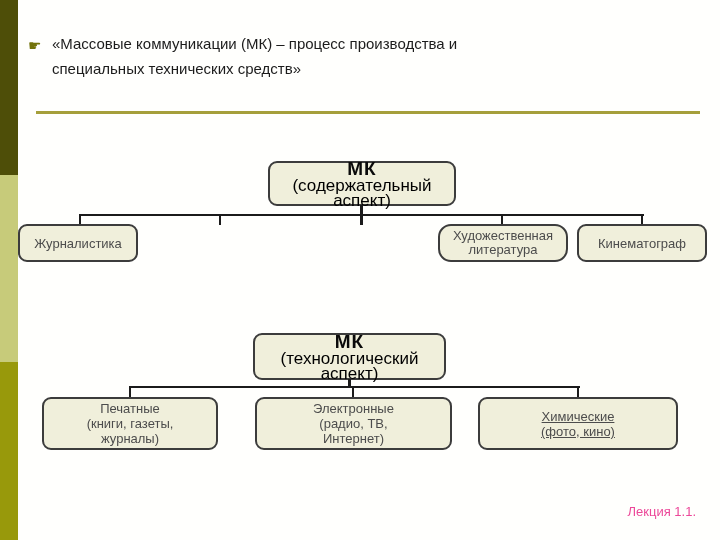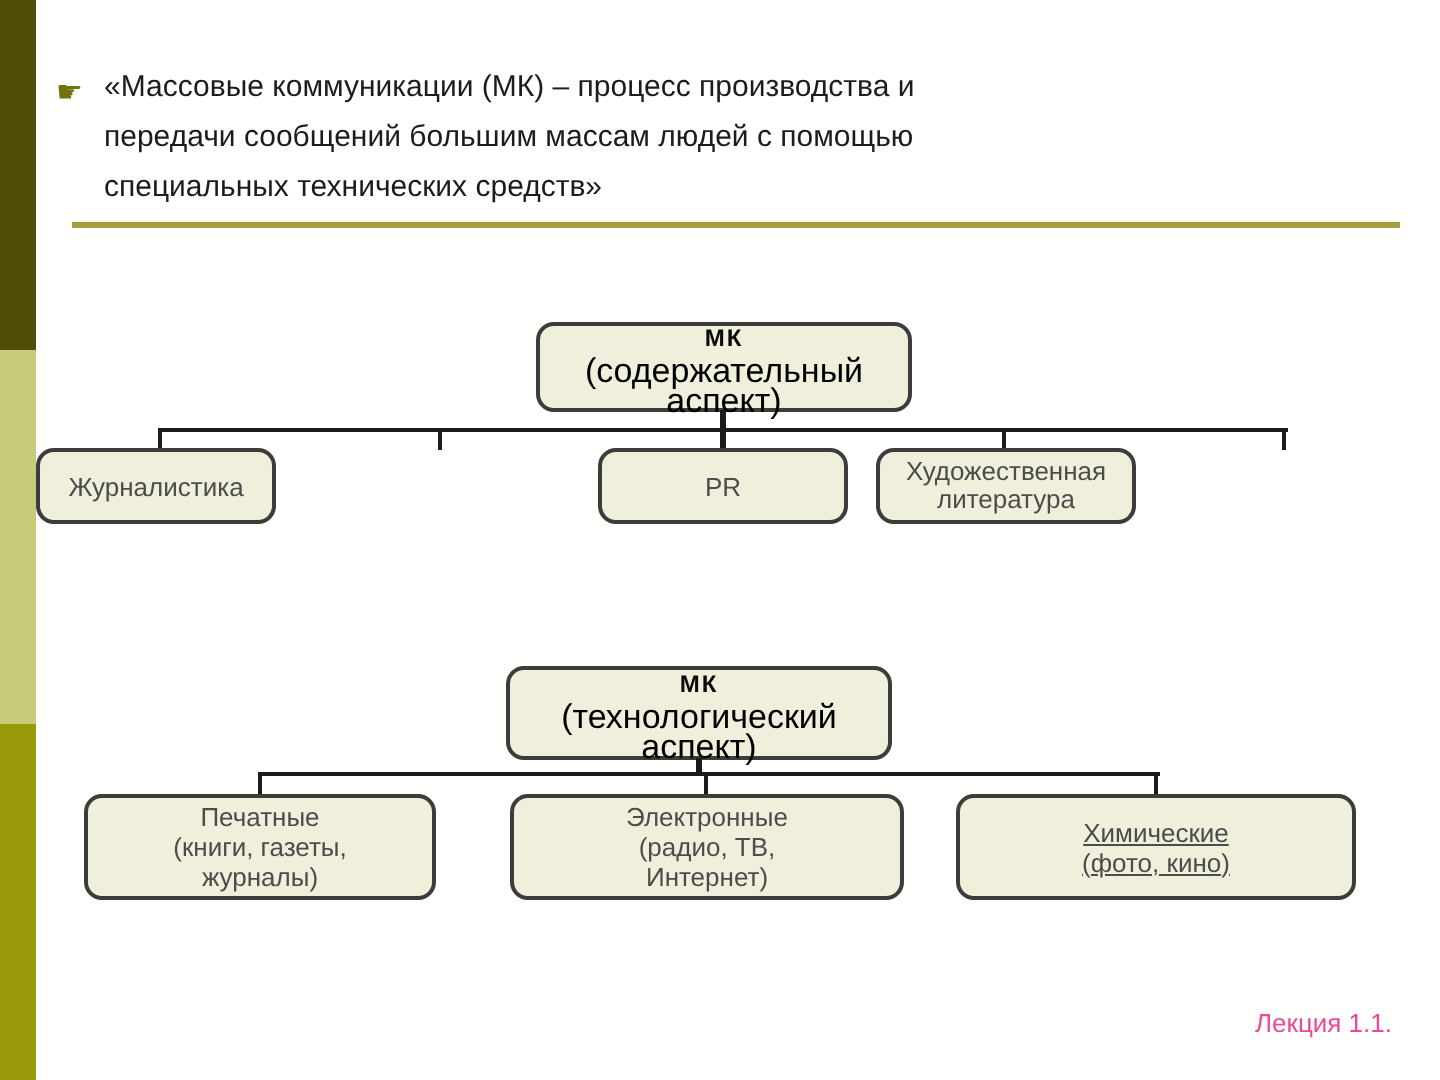--- a/index.html
+++ b/index.html
@@ -30,41 +30,41 @@
     background:#a59f3b;
   }
 
   
   .box {
     position:absolute; box-sizing:border-box;
     background:#f0efdb; border:2px solid #3c3c3c; border-radius:9px;
     color:#4c4c4c; font-size:13px; line-height:15px; text-align:center;
     display:flex; flex-direction:column; align-items:center; justify-content:center;
   }
-  .root-title { font-weight:bold; font-size:12px; line-height:18px; color:#0a0a0a; letter-spacing:1px; }
+  .root-title { font-weight:bold; font-size:19px; line-height:18px; color:#0a0a0a; letter-spacing:1px; }
   .root-sub   { font-size:17px; color:#000000; }
   .ln { display:block; }
 
   
   .line { position:absolute; background:#1b1b1b; }
 
   
   .d1-root { left:268px; top:161px; width:188px; height:45px; }
   .d1-stub-root { left:360px; top:205px; width:3px; height:11px; }
   .d1-h    { left:79px;  top:214px; width:565px; height:2px; }
   .d1-s1 { left:79px;  top:214px; width:2px; height:11px; }
   .d1-s2 { left:219px; top:214px; width:2px; height:11px; }
   .d1-s3 { left:360px; top:214px; width:3px; height:11px; }
   .d1-s4 { left:501px; top:214px; width:2px; height:11px; }
   .d1-s5 { left:641px; top:214px; width:2px; height:11px; }
   .d1-c  { top:224px; height:38px; }
   .d1-c1 { left:18px;  width:120px; }
   .d1-c2 { left:158px; width:125px; }
   .d1-c3 { left:299px; width:125px; }
-  .d1-c4 { left:438px; width:130px; line-height:14px; }
+  .d1-c4 { left:438px; width:130px; line-height:14px;border-radius:13px; }
   .d1-c5 { left:577px; width:130px; }
 
   
   .d2-root { left:253px; top:333px; width:193px; height:47px; }
   .d2-stub-root { left:348px; top:379px; width:3px; height:9px; }
   .d2-h   { left:129px; top:386px; width:451px; height:2px; }
   .d2-s1 { left:129px; top:386px; width:2px; height:12px; }
   .d2-s2 { left:352px; top:386px; width:2px; height:12px; }
   .d2-s3 { left:577px; top:386px; width:2px; height:12px; }
   .d2-c  { top:397px; height:53px; line-height:15px; }
@@ -82,46 +82,45 @@
 
 <div class="slide">
 
   <div class="accent-seg seg-dark"></div>
   <div class="accent-seg seg-light"></div>
   <div class="accent-seg seg-olive"></div>
 
   <span class="bullet">☛</span>
   <div class="title-block">
     <div class="ln">«Массовые коммуникации (МК) – процесс производства и</div>
-    <div class="ln">передачи сообщений большим массам людей с помощью</div>
     <div class="ln">специальных технических средств»</div>
   </div>
   <div class="title-rule"></div>
 
   <div class="box d1-root">
     <div class="root-title">МК</div>
     <div class="root-sub">(содержательный аспект)</div>
   </div>
   <div class="line d1-stub-root"></div>
   <div class="line d1-h"></div>
   <div class="line d1-s1"></div>
   <div class="line d1-s2"></div>
   <div class="line d1-s3"></div>
   <div class="line d1-s4"></div>
   <div class="line d1-s5"></div>
 
   <div class="box d1-c d1-c1">
     <span class="ln">Журналистика</span>
   </div>
-  <div class="box d1-c d1-c3">
-    <span class="ln">PR</span>
-  </div>
   <div class="box d1-c d1-c4">
     <span class="ln">Художественная</span>
     <span class="ln">литература</span>
+  </div>
+  <div class="box d1-c d1-c5">
+    <span class="ln">Кинематограф</span>
   </div>
 
   <div class="box d2-root">
     <div class="root-title">МК</div>
     <div class="root-sub">(технологический аспект)</div>
   </div>
   <div class="line d2-stub-root"></div>
   <div class="line d2-h"></div>
   <div class="line d2-s1"></div>
   <div class="line d2-s2"></div>

